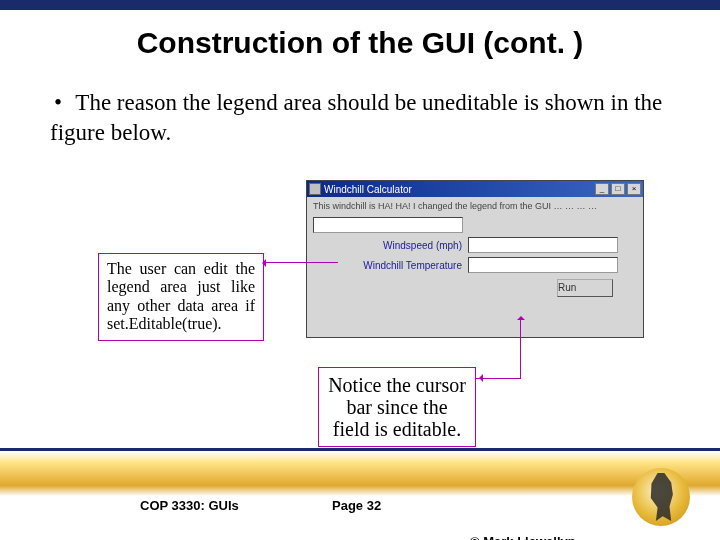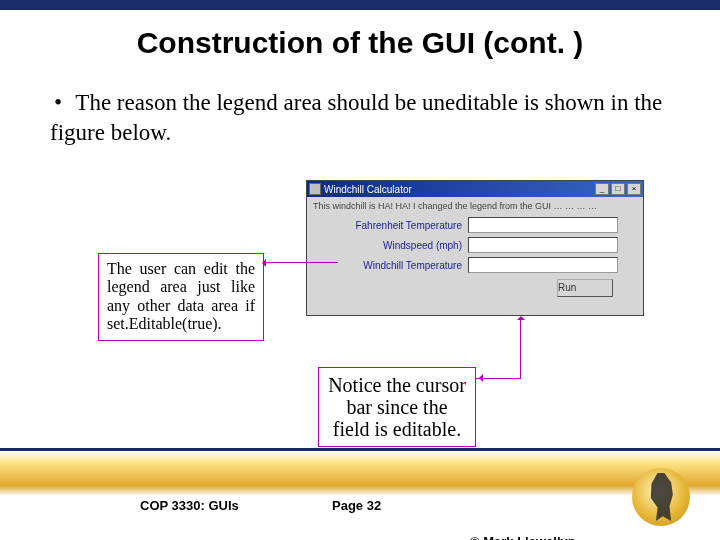--- a/index.html
+++ b/index.html
@@ -34,21 +34,21 @@
     margin-left: 4px;
   }
   .indent { display: inline; }
 
   
   .win {
     position: absolute;
     left: 306px;
     top: 180px;
     width: 338px;
-    height: 136px;
+    height: 158px;
     border: 1px solid #444;
     background: #d6d6d6;
     font-family: Tahoma, Arial, sans-serif;
     font-size: 10px;
   }
   .titlebar {
     height: 16px;
     background: linear-gradient(to right, #0a2a8a, #3a66c4);
     color: #fff;
     display: flex;
@@ -248,21 +248,20 @@
     <div class="btns">
       <div class="btn">_</div>
       <div class="btn">□</div>
       <div class="btn">×</div>
     </div>
   </div>
   <div class="win-body">
     <div class="legend">This windchill is HA! HA!  I changed the legend from the GUI … … … …</div>
 
     <div class="row">
-      <div class="lbl">Fahrenheit Temperature</div>
       <div class="fld"></div>
     </div>
     <div class="row">
       <div class="lbl">Windspeed (mph)</div>
       <div class="fld"></div>
     </div>
     <div class="row">
       <div class="lbl">Windchill Temperature</div>
       <div class="fld"></div>
     </div>

